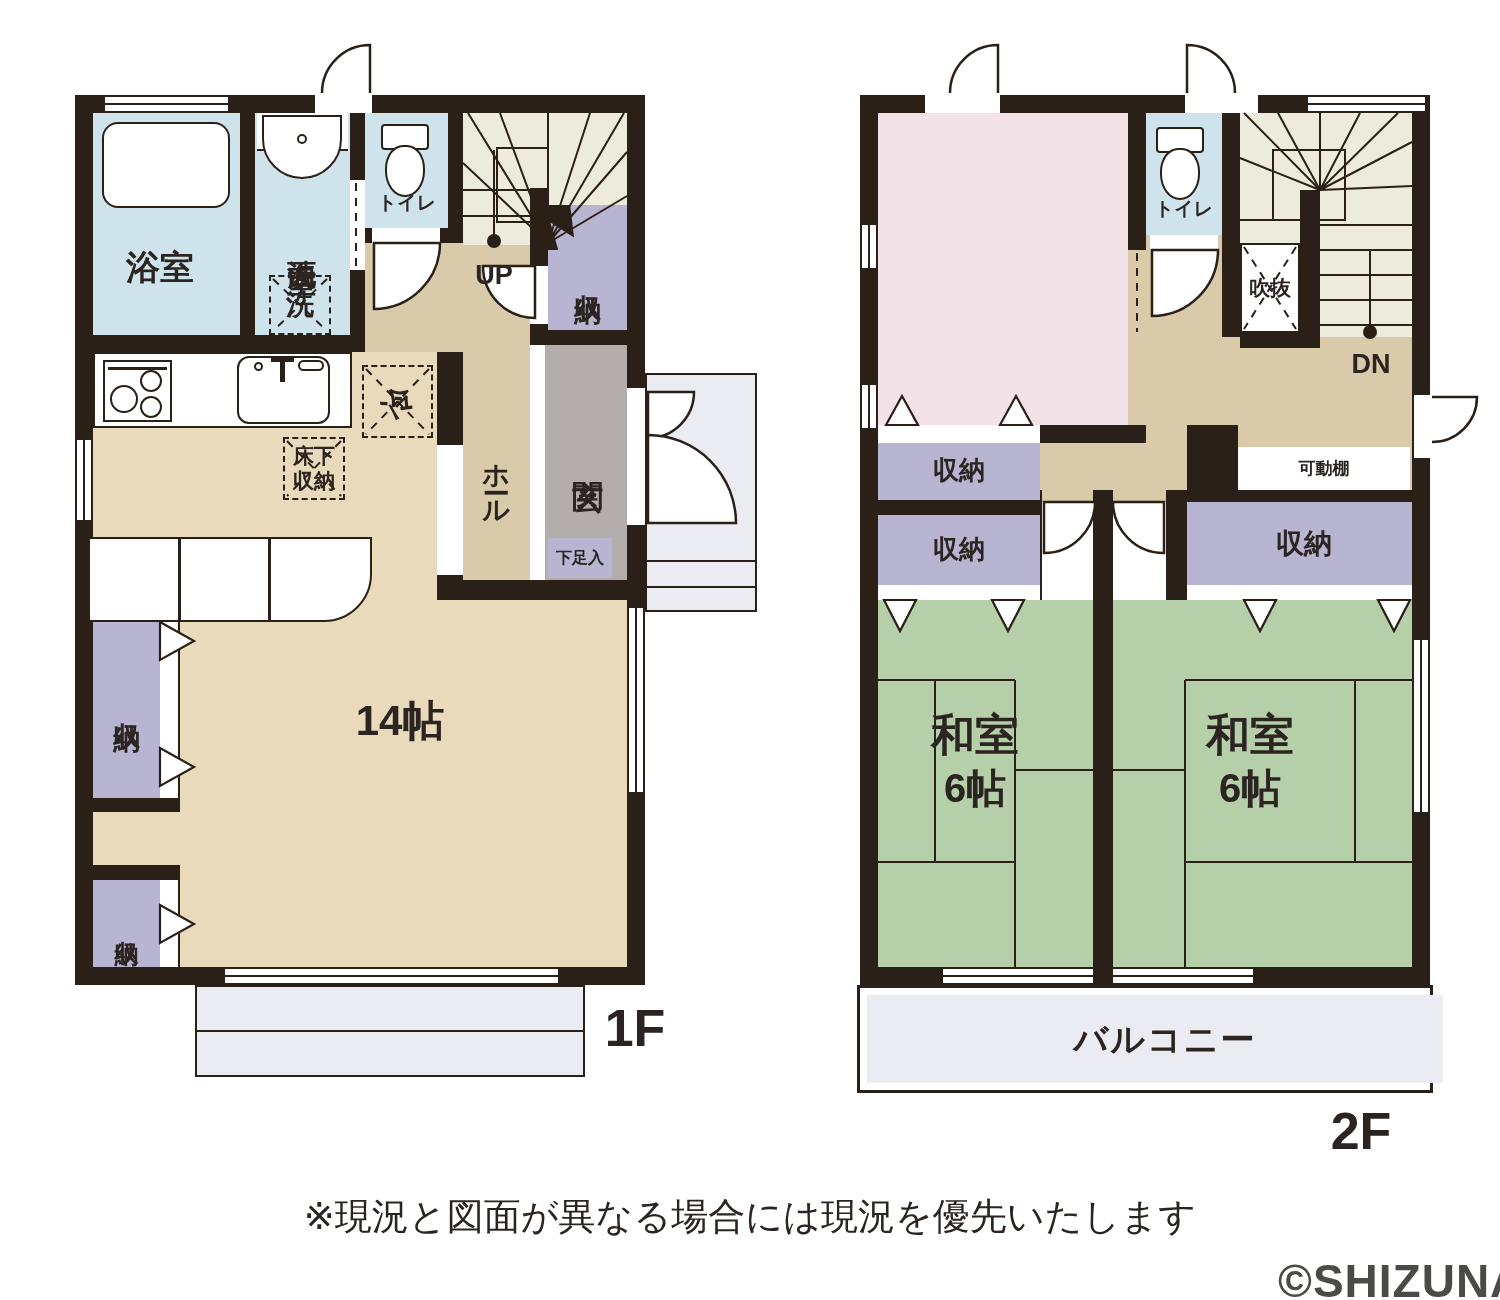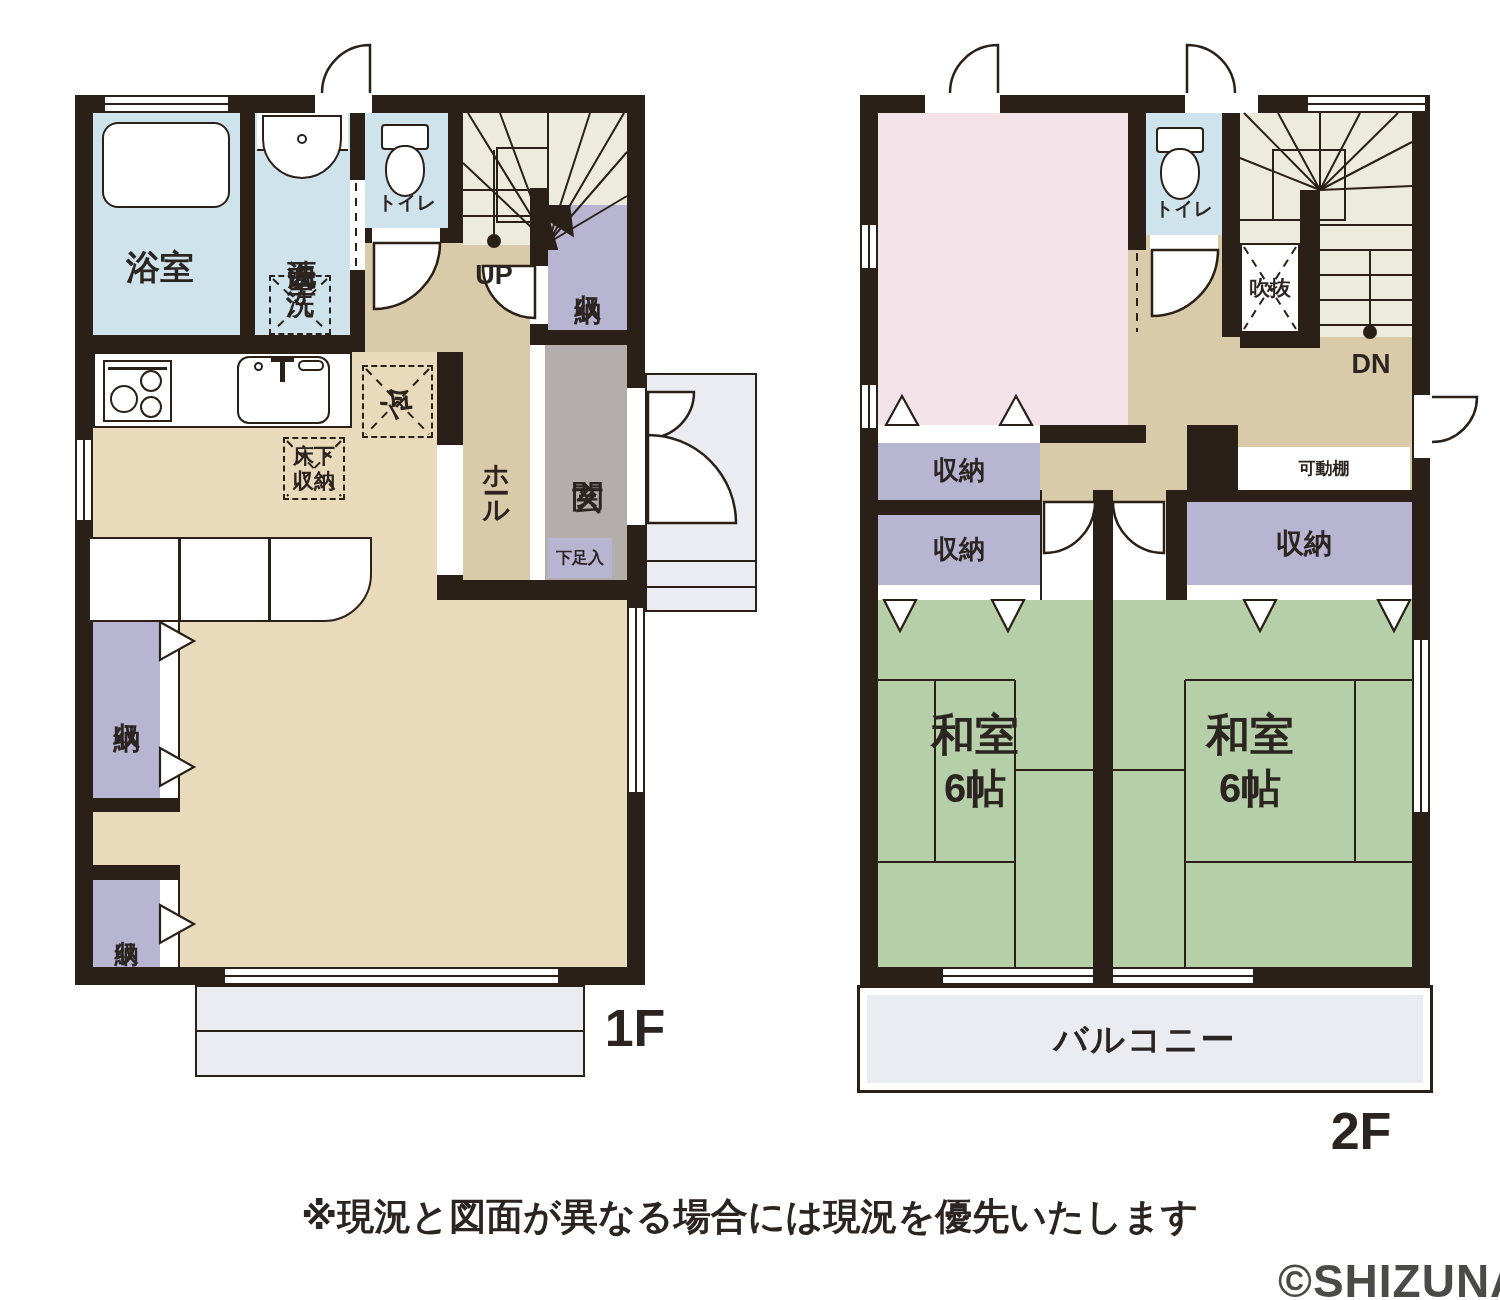--- a/index.html
+++ b/index.html
@@ -8,21 +8,21 @@
   .abs{position:absolute;}
   .wall{background:var(--wall);}
   .water{background:var(--water);}
   .cream{background:var(--cream);}
   .tanl{background:var(--tan_light);}
   .tand{background:var(--tan_dark);}
   .purple{background:var(--purple);font-family:Liberation Serif, serif;}
   .gray{background:var(--gray);}
   .pink{background:var(--pink);}
   .green{background:var(--green);}
-  .porch{background:var(--porch);}
+  .porch{background:var(--porch);padding-left:20px;}
   .white{background:#fff;}
   .lbl{display:flex;align-items:center;justify-content:center;text-align:center;
        font-weight:bold;color:var(--text);line-height:1.12;}
   .vlbl{writing-mode:vertical-rl;text-orientation:upright;letter-spacing:3px;}
   .bord{border:2.5px solid var(--wall);box-sizing:border-box;}
   .bord2{border:2px solid var(--wall);box-sizing:border-box;}
   .dash{border:2.5px dashed var(--wall);box-sizing:border-box;display:flex;align-items:center;justify-content:center;}
   .winh{background:#fff;}
   .winh::after{content:"";position:absolute;left:0;right:0;top:50%;margin-top:-1px;height:2px;background:var(--wall);}
   .winv{background:#fff;}
@@ -30,21 +30,21 @@
   .winh,.winv{position:absolute;}
   svg{position:absolute;left:0;top:0;}
   .ln{stroke:var(--wall);fill:none;stroke-width:2.5;}
   .lnt{stroke:var(--wall);fill:none;stroke-width:2;}
   .dsh{stroke-dasharray:8 7;}
   .pie{fill:#fff;stroke:var(--wall);stroke-width:2.5;}
   .tri{fill:#fff;stroke:var(--wall);stroke-width:2.2;}
   .dot{fill:var(--wall);}
   .rot45{transform:rotate(-45deg);display:inline-block;}
   .footer-note{position:absolute;left:0;top:1192px;width:1500px;text-align:center;
-               font-size:37px;font-weight:700;color:var(--text);}
+               font-size:37px;font-weight:400;color:var(--text);}
   .copyright{position:absolute;left:1278px;top:1254px;font-size:46px;font-weight:bold;
              color:var(--copyright);letter-spacing:1px;white-space:nowrap;}
 </style>
 </head>
 <body>
 
 <div id="canvas">
 
   <div class="abs wall" style="left:75px;top:95px;width:570px;height:890px;"></div>
 
@@ -264,20 +264,23 @@
     </div>
   <div class="abs lbl vlbl" style="left:560px;top:228px;width:55px;height:95px;font-size:27px;">
     <span>収納</span>
     </div>
   <div class="abs lbl vlbl" style="left:468px;top:398px;width:56px;height:165px;font-size:27px;">
     <span>ホール</span>
     </div>
   <div class="abs lbl vlbl" style="left:566px;top:398px;width:42px;height:120px;font-size:31px;">
     <span>玄関</span>
     </div>
+  <div class="abs lbl" style="left:320px;top:696px;width:160px;height:50px;font-size:42px;">
+    <span>14帖</span>
+    </div>
   <div class="abs lbl vlbl" style="left:99px;top:652px;width:55px;height:104px;font-size:27px;">
     <span>収納</span>
     </div>
   <div class="abs lbl vlbl" style="left:102px;top:883px;width:48px;height:82px;font-size:24px;">
     <span>収納</span>
     </div>
   <div class="abs lbl" style="left:592px;top:998px;width:86px;height:60px;font-size:52px;font-weight:600;">
     <span>1F</span>
     </div>
 

